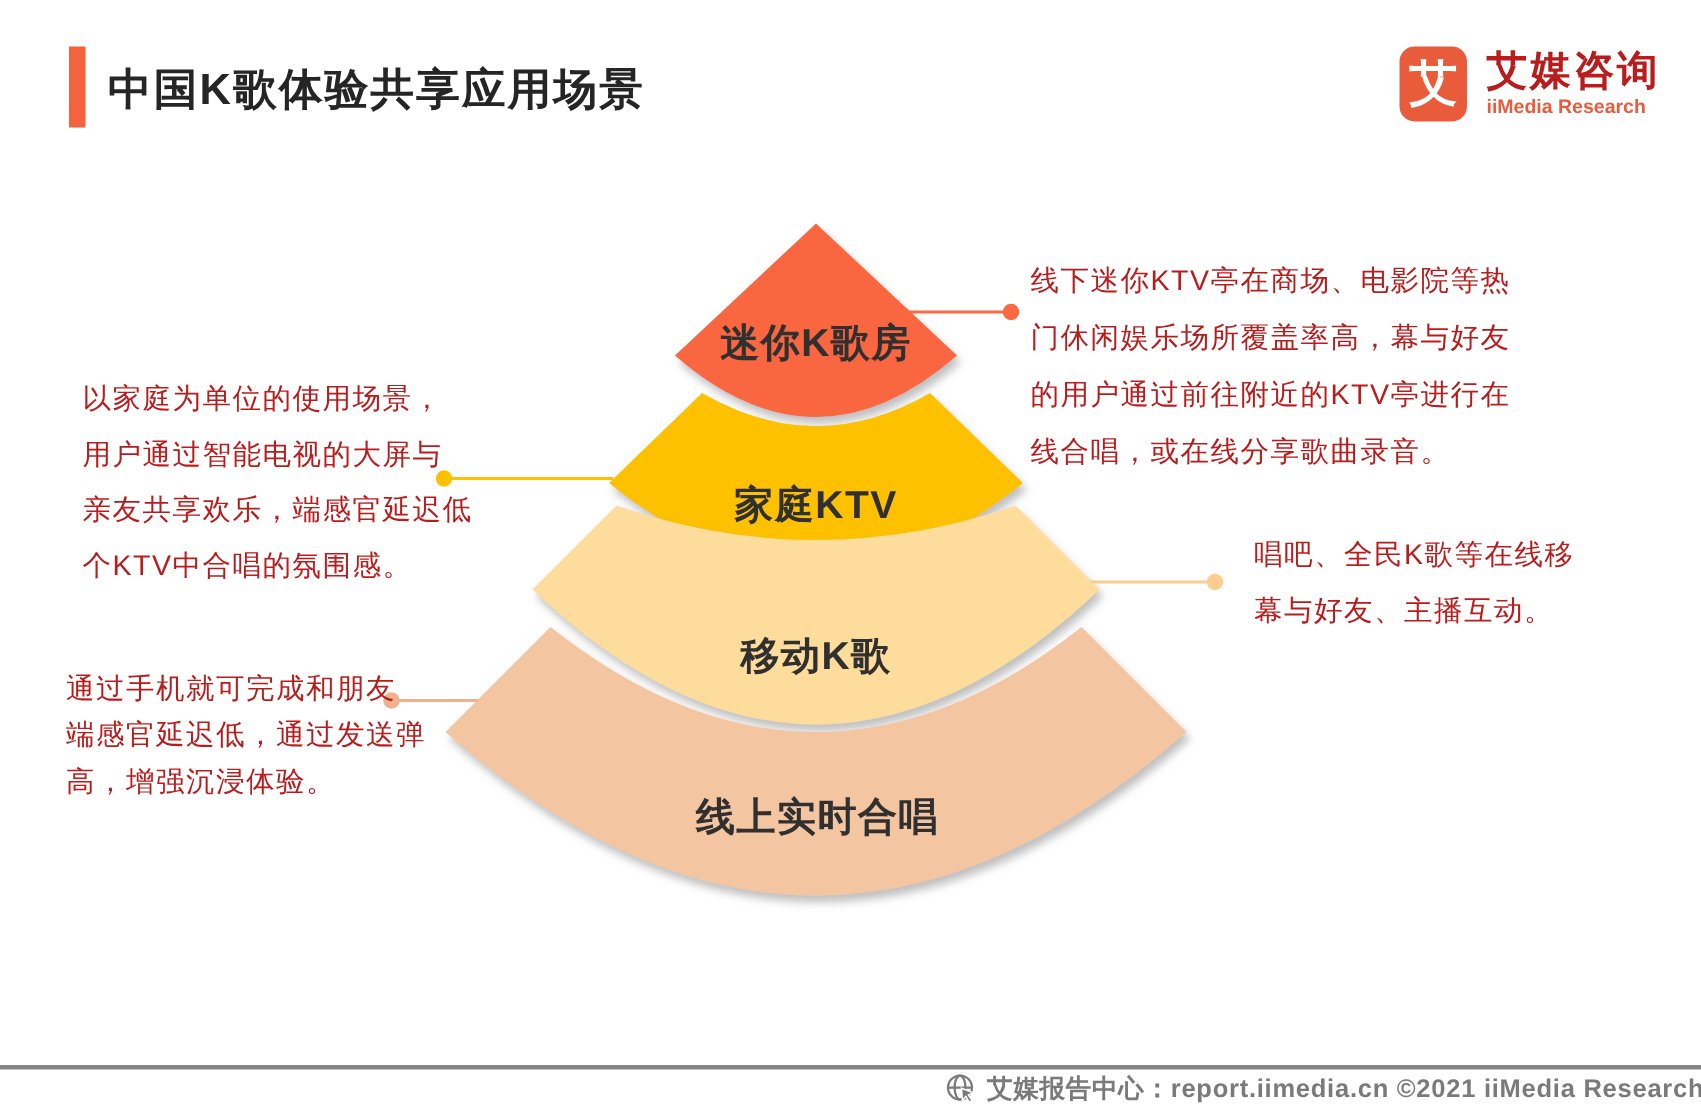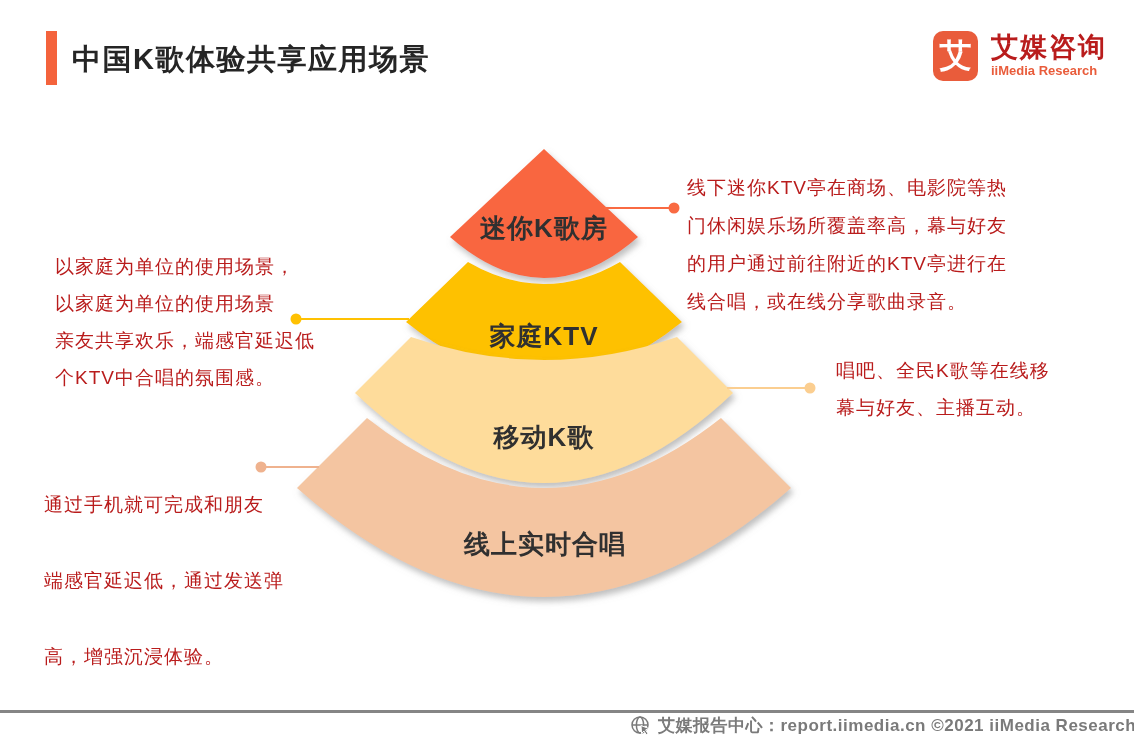--- a/index.html
+++ b/index.html
@@ -26,21 +26,21 @@
   
   .fan-svg { left:0; top:0; }
   .wedge-label { font-size:26px; font-weight:700; fill:#303030; letter-spacing:1px; }
 
   
   .annotation { position:absolute; font-size:19px; color:#b91c1c; letter-spacing:1px; white-space:nowrap; }
   .annotation .line { display:block; }
   .ann-r1 { left:687px; top:169px; } .ann-r1 .line { height:38px; line-height:38px; }
   .ann-l1 { left:55px;  top:248px; } .ann-l1 .line { height:37px; line-height:37px; }
   .ann-r2 { left:818px; top:352px; } .ann-r2 .line { height:37px; line-height:37px;margin-left:18px; }
-  .ann-l2 { left:44px;  top:444px; } .ann-l2 .line { height:31px; line-height:31px;margin-top:45px; }
+  .ann-l2 { left:44px;  top:444px; } .ann-l2 .line { height:31px; line-height:31px; }
 
   
   .footer-divider { left:0; top:710px; width:1134px; height:3px; background:#858585; }
   .footer { left:630px; top:714px; display:flex; align-items:center; gap:7px; color:#7A7A7A; font-size:17px; font-weight:600; letter-spacing:0.5px; white-space:nowrap; }
 </style>
 </head>
 <body>
 
 <div class="abs accent-bar"></div>
 <div class="abs page-title">中国K歌体验共享应用场景</div>
@@ -85,21 +85,21 @@
 
 <div class="annotation ann-r1">
   <span class="line">线下迷你KTV亭在商场、电影院等热</span>
   <span class="line">门休闲娱乐场所覆盖率高，幕与好友</span>
   <span class="line">的用户通过前往附近的KTV亭进行在</span>
   <span class="line">线合唱，或在线分享歌曲录音。</span>
 </div>
 
 <div class="annotation ann-l1">
   <span class="line">以家庭为单位的使用场景，</span>
-  <span class="line">以家庭为单位的使用场景</span>
+  <span class="line">用户通过智能电视的大屏与</span>
   <span class="line">亲友共享欢乐，端感官延迟低</span>
   <span class="line">个KTV中合唱的氛围感。</span>
 </div>
 
 <div class="annotation ann-r2">
   <span class="line">唱吧、全民K歌等在线移</span>
   <span class="line">幕与好友、主播互动。</span>
 </div>
 
 <div class="annotation ann-l2">

